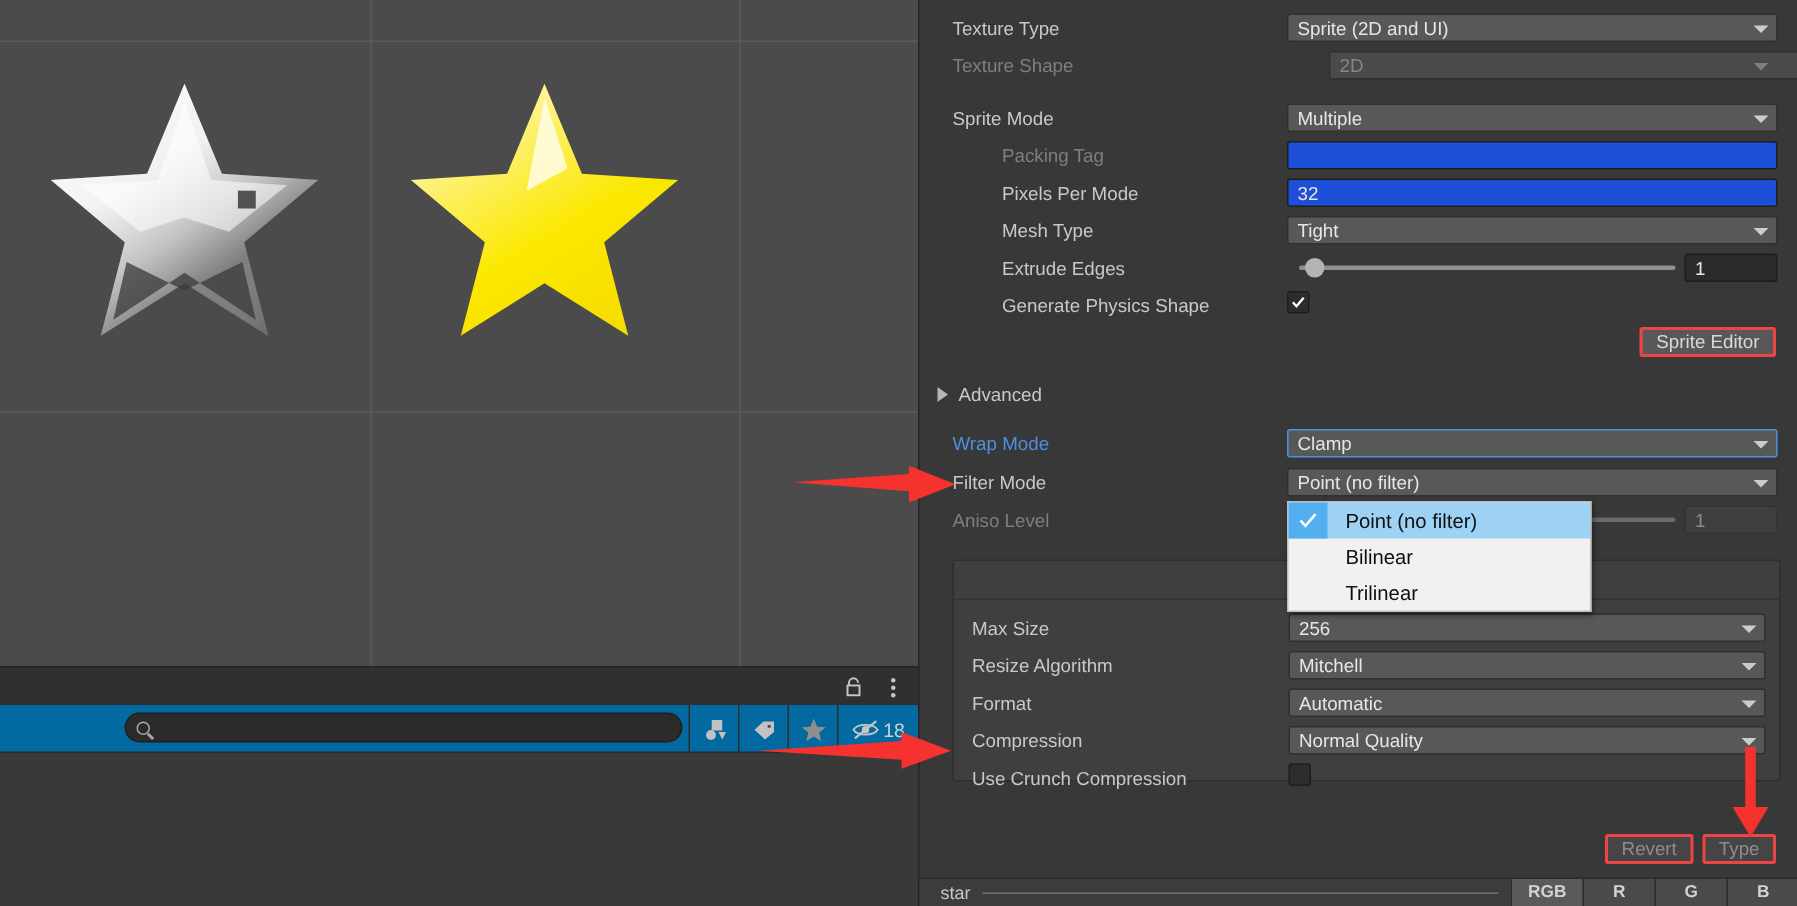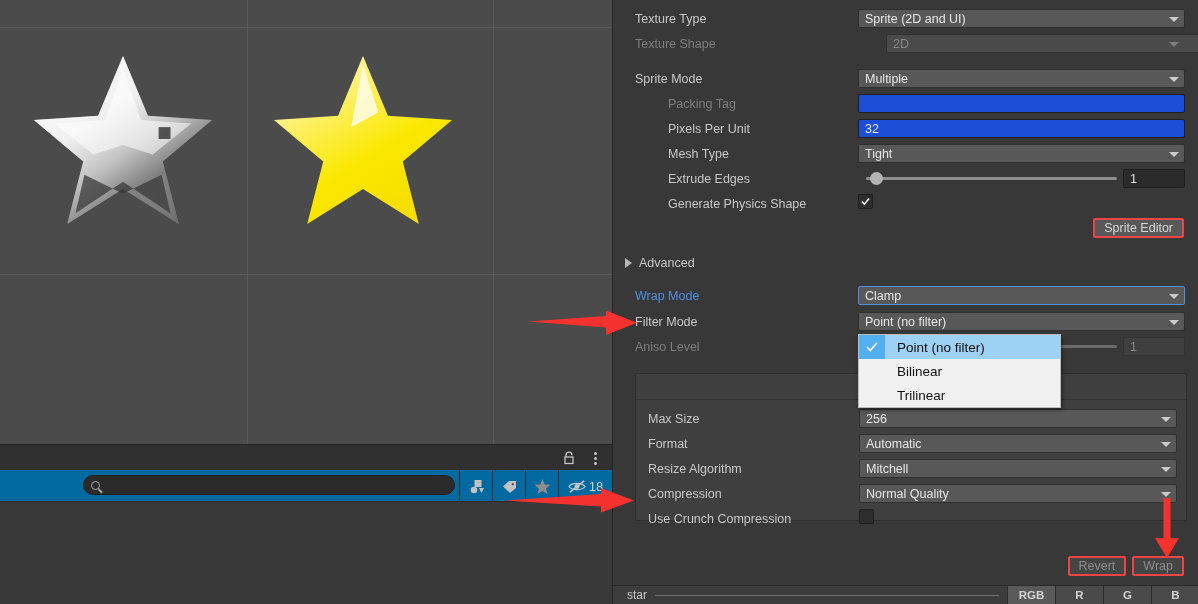--- a/index.html
+++ b/index.html
@@ -336,21 +336,21 @@
     <div class="row" style="top:16px">
       <span class="lbl dim indent" style="margin-left:22px">Packing Tag</span>
       <div class="field">
         <div class="txtfield">
             <span></span>
           </div>
       </div>
     </div>
 
     <div class="row" style="top:16px">
-      <span class="lbl indent" style="margin-left:22px">Pixels Per Unit</span>
+      <span class="lbl indent" style="margin-left:22px">Pixels Per Mode</span>
       <div class="field">
         <div class="txtfield">
             <span>32</span>
           </div>
       </div>
     </div>
 
     <div class="row" style="top:16px">
       <span class="lbl indent" style="margin-left:22px">Mesh Type</span>
       <div class="field">
@@ -425,34 +425,34 @@
         <span class="lbl" style="margin-left:12px">Max Size</span>
         <div class="field" style="left:223px; width:318px">
           <div class="dd">
               <span>256</span>
             <span class="caret"></span>
             </div>
         </div>
       </div>
 
       <div class="row">
+        <span class="lbl" style="margin-left:12px">Resize Algorithm</span>
+        <div class="field" style="left:223px; width:318px">
+          <div class="dd">
+              <span>Mitchell</span>
+            <span class="caret"></span>
+            </div>
+        </div>
+      </div>
+
+      <div class="row">
         <span class="lbl" style="margin-left:12px">Format</span>
         <div class="field" style="left:223px; width:318px">
           <div class="dd">
               <span>Automatic</span>
-            <span class="caret"></span>
-            </div>
-        </div>
-      </div>
-
-      <div class="row">
-        <span class="lbl" style="margin-left:12px">Resize Algorithm</span>
-        <div class="field" style="left:223px; width:318px">
-          <div class="dd">
-              <span>Mitchell</span>
             <span class="caret"></span>
             </div>
         </div>
       </div>
 
       <div class="row">
         <span class="lbl" style="margin-left:12px">Compression</span>
         <div class="field" style="left:223px; width:318px">
           <div class="dd">
               <span>Normal Quality</span>
@@ -464,21 +464,21 @@
       <div class="row">
         <span class="lbl" style="margin-left:12px">Use Crunch Compression</span>
         <div class="field" style="left:223px; width:auto">
           <div class="checkbox"></div>
         </div>
       </div>
     </div>
 
     <div style="position:absolute; right:14px; top:556px; display:flex; gap:6px">
       <div class="btn ghost">Revert</div>
-      <div class="btn ghost">Wrap</div>
+      <div class="btn ghost">Type</div>
     </div>
 
     <div id="popup">
       <div class="popup-item sel">
         <span class="check-wrap">
           <svg class="popup-check" viewBox="0 0 12 12">
             <path d="M1,6 L4.3,9.5 L11,1.8" fill="none" stroke="#ffffff" stroke-width="1.7"></path>
           </svg>
         </span>
         <span>Point (no filter)</span>

